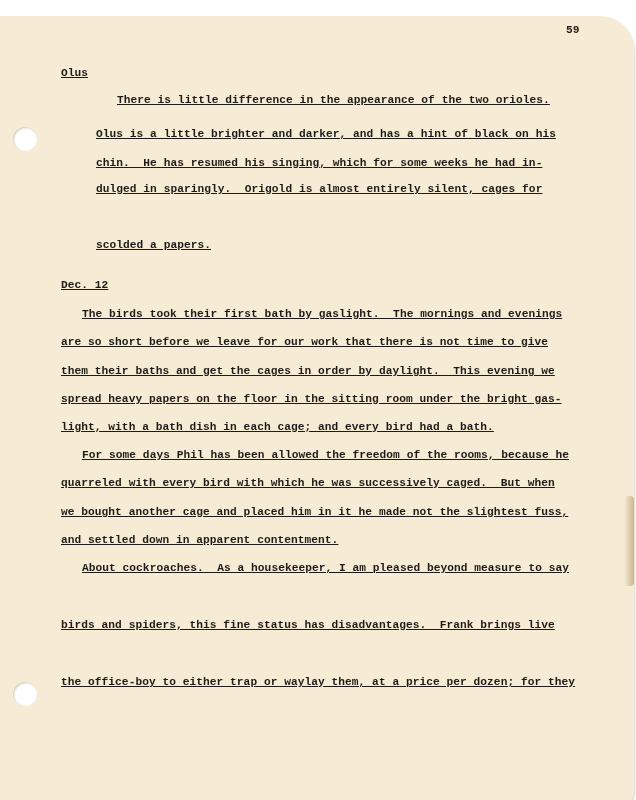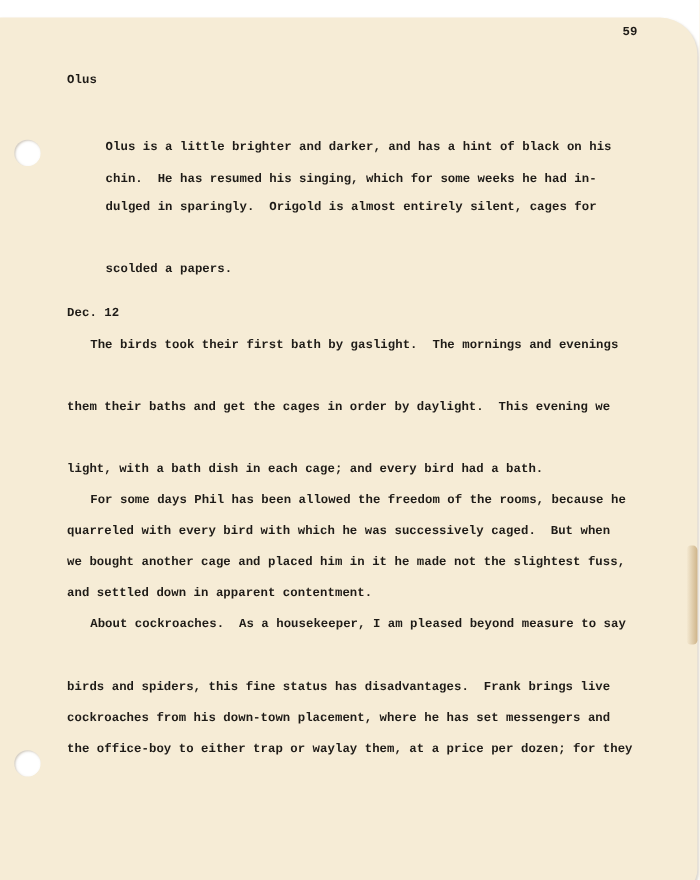--- a/index.html
+++ b/index.html
@@ -29,43 +29,45 @@
       background: linear-gradient(to right, rgba(190,150,90,0), rgba(175,135,75,0.55));
       border-radius: 4px;
     }
     .hole {
       position: absolute; left: 13px;
       width: 24px; height: 24px; border-radius: 50%;
       background: #ffffff;
       box-shadow: inset 1px 1px 2px rgba(120,100,70,0.35);
     }
     .page-number { position: absolute; left: 566px; top: 8px; }
-    .line { position: absolute; white-space: pre; }
+    .line { position: absolute; white-space: pre; text-decoration: underline; }
   </style>
 </head>
 <body>
 
 <div class="page">
   <div class="stain"></div>
   <div class="hole" style="top:111px"></div>
   <div class="hole" style="top:666px"></div>
 
   <div class="page-number">59</div>
 
   <div class="line" style="left:61px; top:51px">Olus</div>
+  <div class="line" style="left:117px; top:78px">There is little difference in the appearance of the two orioles.</div>
   <div class="line" style="left:96px; top:112px">Olus is a little brighter and darker, and has a hint of black on his</div>
   <div class="line" style="left:96px; top:141px">chin.  He has resumed his singing, which for some weeks he had in-</div>
   <div class="line" style="left:96px; top:167px">dulged in sparingly.  Origold is almost entirely silent, cages for</div>
   <div class="line" style="left:96px; top:223px">scolded a papers.</div>
 
   <div class="line" style="left:61px; top:263px">Dec. 12</div>
   <div class="line" style="left:82px; top:292px">The birds took their first bath by gaslight.  The mornings and evenings</div>
+  <div class="line" style="left:61px; top:320px">are so short before we leave for our work that there is not time to give</div>
   <div class="line" style="left:61px; top:349px">them their baths and get the cages in order by daylight.  This evening we</div>
+  <div class="line" style="left:61px; top:377px">spread heavy papers on the floor in the sitting room under the bright gas-</div>
   <div class="line" style="left:61px; top:405px">light, with a bath dish in each cage; and every bird had a bath.</div>
   <div class="line" style="left:82px; top:433px">For some days Phil has been allowed the freedom of the rooms, because he</div>
   <div class="line" style="left:61px; top:461px">quarreled with every bird with which he was successively caged.  But when</div>
   <div class="line" style="left:61px; top:518px">and settled down in apparent contentment.</div>
   <div class="line" style="left:61px; top:490px">we bought another cage and placed him in it he made not the slightest fuss,</div>
   <div class="line" style="left:82px; top:546px">About cockroaches.  As a housekeeper, I am pleased beyond measure to say</div>
   <div class="line" style="left:61px; top:603px">birds and spiders, this fine status has disadvantages.  Frank brings live</div>
-  <div class="line" style="left:61px; top:631px">cockroaches from his down-town placement, where he has set messengers and</div>
   <div class="line" style="left:61px; top:660px">the office-boy to either trap or waylay them, at a price per dozen; for they</div>
 </div>
 
 </body></html>

